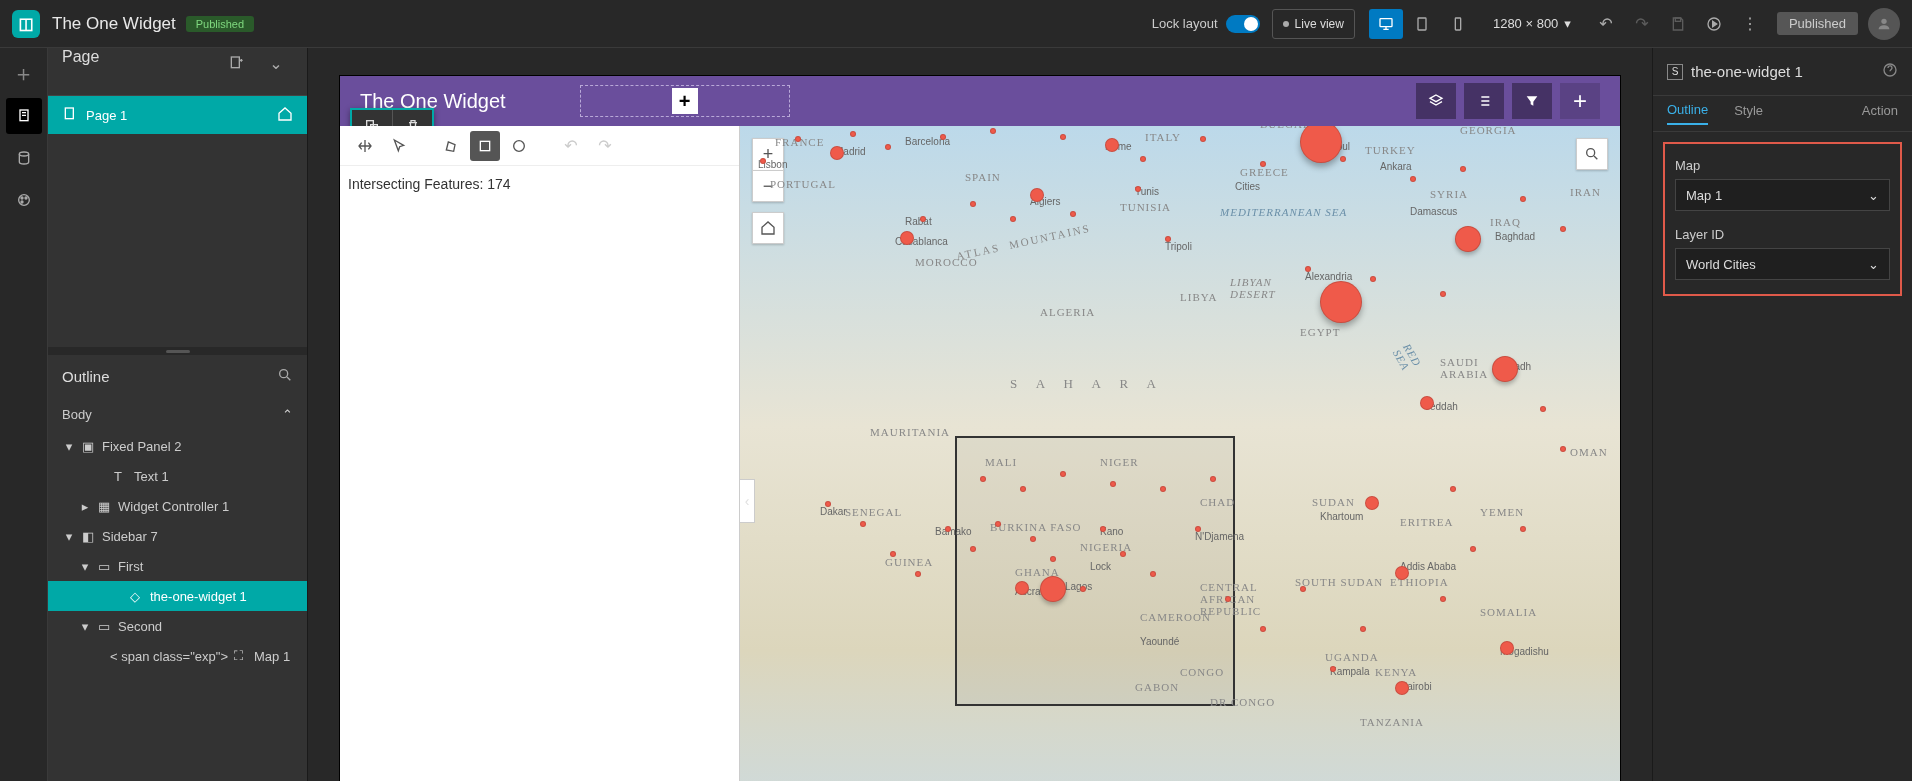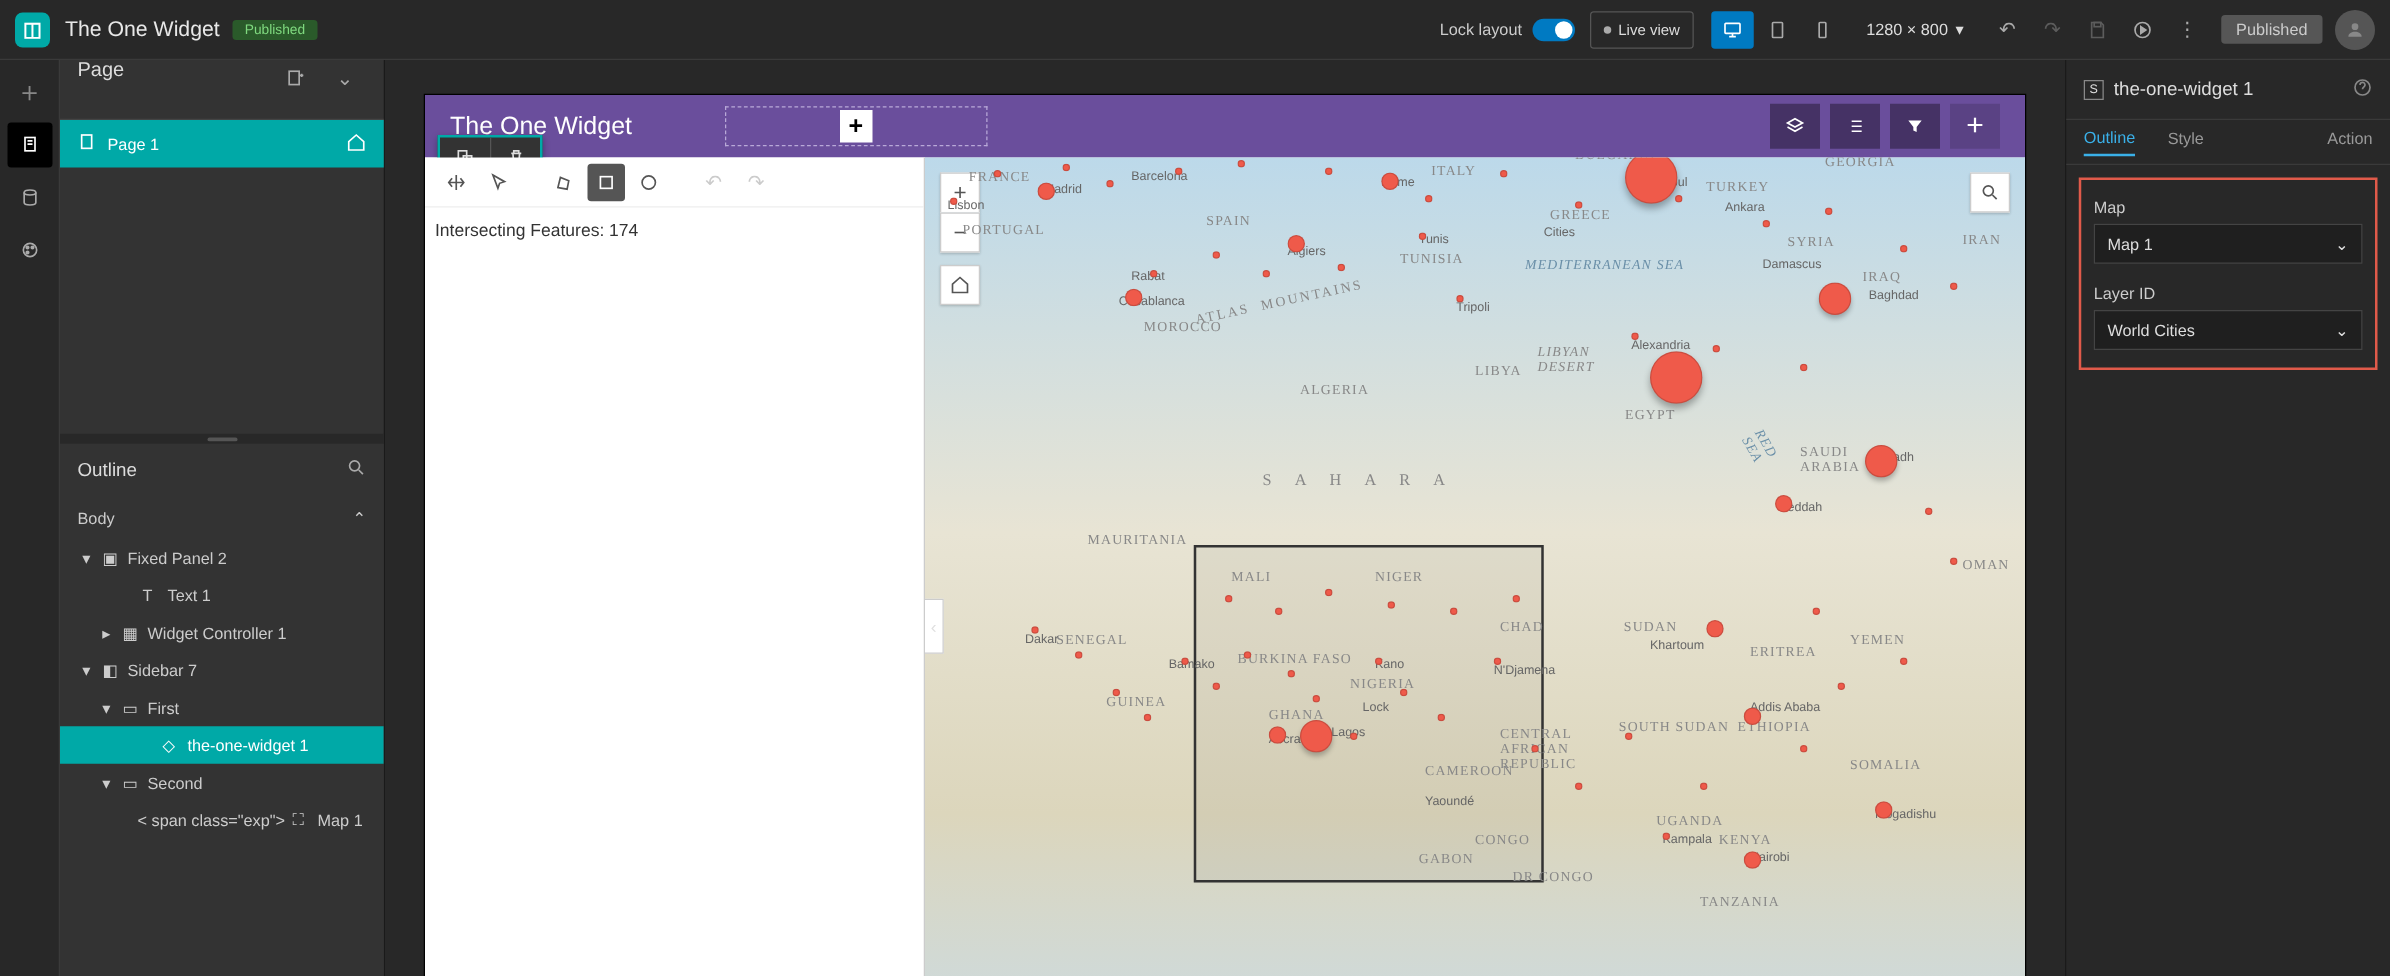--- a/index.html
+++ b/index.html
@@ -377,21 +377,21 @@
           <div class="map-label" style="left:830px;top:320px">OMAN</div>
           <div class="map-label" style="left:560px;top:200px">EGYPT</div>
           <div class="map-label" style="left:440px;top:165px">LIBYA</div>
           <div class="map-label" style="left:380px;top:75px">TUNISIA</div>
           <div class="map-label" style="left:300px;top:180px">ALGERIA</div>
           <div class="map-label" style="left:175px;top:130px">MOROCCO</div>
           <div class="map-label" style="left:130px;top:300px">MAURITANIA</div>
           <div class="map-label" style="left:245px;top:330px">MALI</div>
           <div class="map-label" style="left:360px;top:330px">NIGER</div>
           <div class="map-label" style="left:460px;top:370px">CHAD</div>
-          <div class="map-label" style="left:559px;top:370px">SUDAN</div>
+          <div class="map-label" style="left:572px;top:370px">SUDAN</div>
           <div class="map-label" style="left:650px;top:450px">ETHIOPIA</div>
           <div class="map-label" style="left:740px;top:480px">SOMALIA</div>
           <div class="map-label" style="left:635px;top:540px">KENYA</div>
           <div class="map-label" style="left:585px;top:525px">UGANDA</div>
           <div class="map-label" style="left:620px;top:590px">TANZANIA</div>
           <div class="map-label" style="left:470px;top:570px">DR CONGO</div>
           <div class="map-label" style="left:440px;top:540px">CONGO</div>
           <div class="map-label" style="left:395px;top:555px">GABON</div>
           <div class="map-label" style="left:400px;top:485px">CAMEROON</div>
           <div class="map-label" style="left:340px;top:415px">NIGERIA</div>

